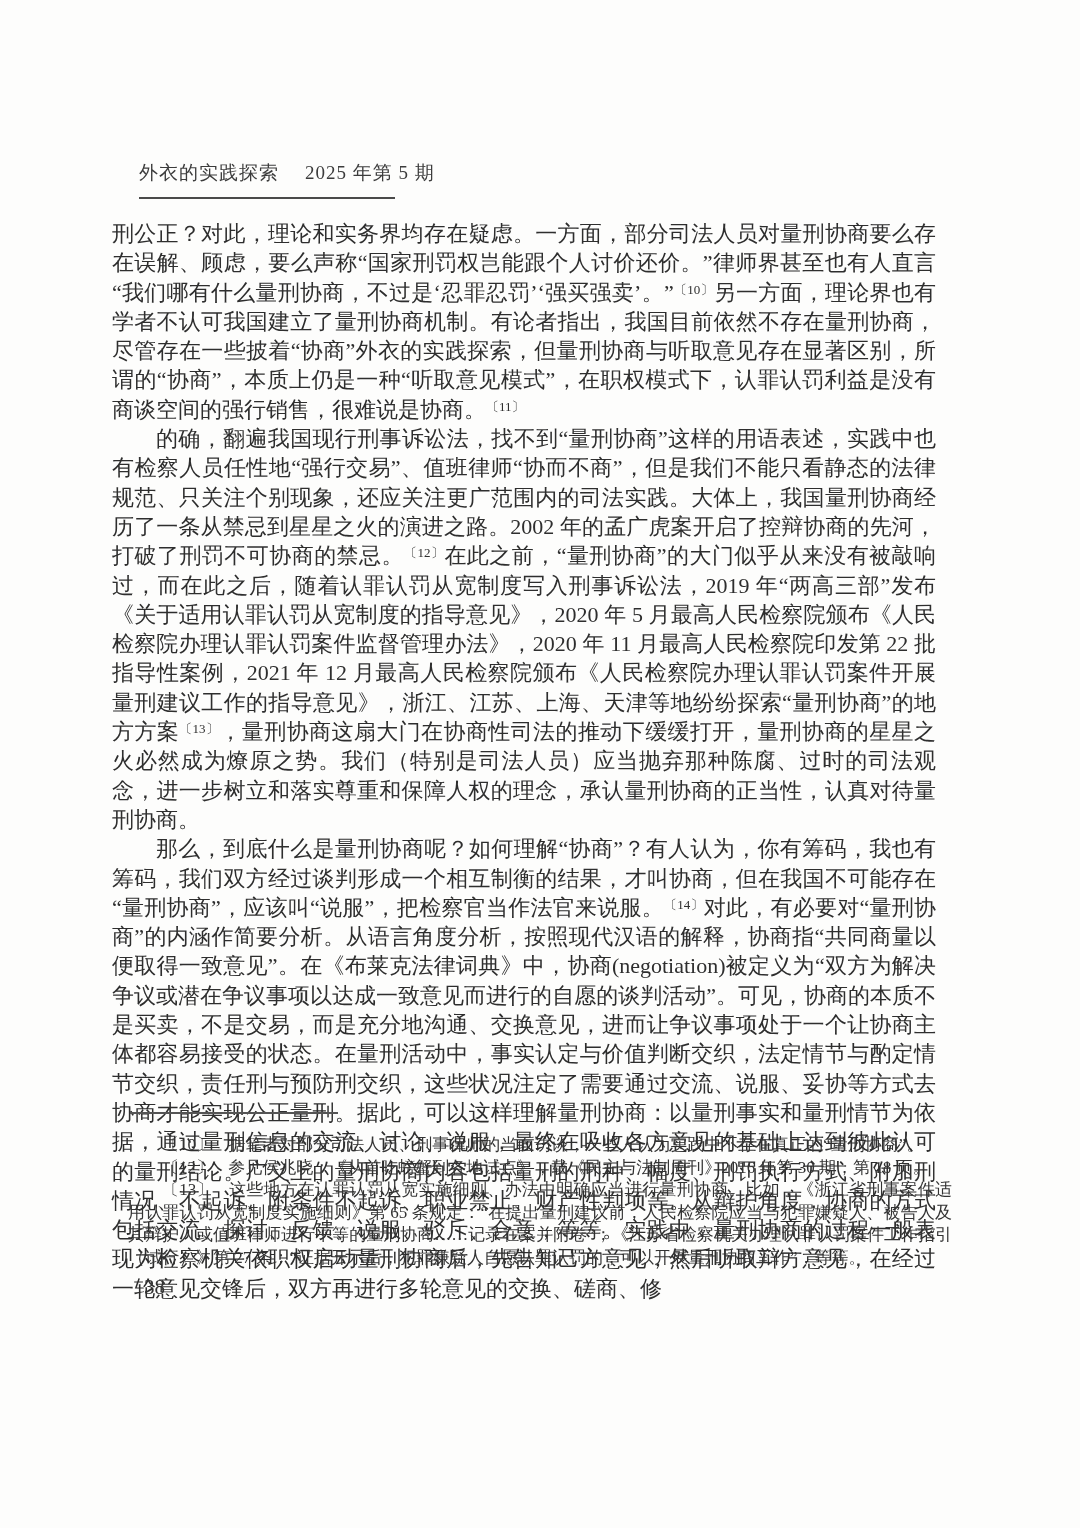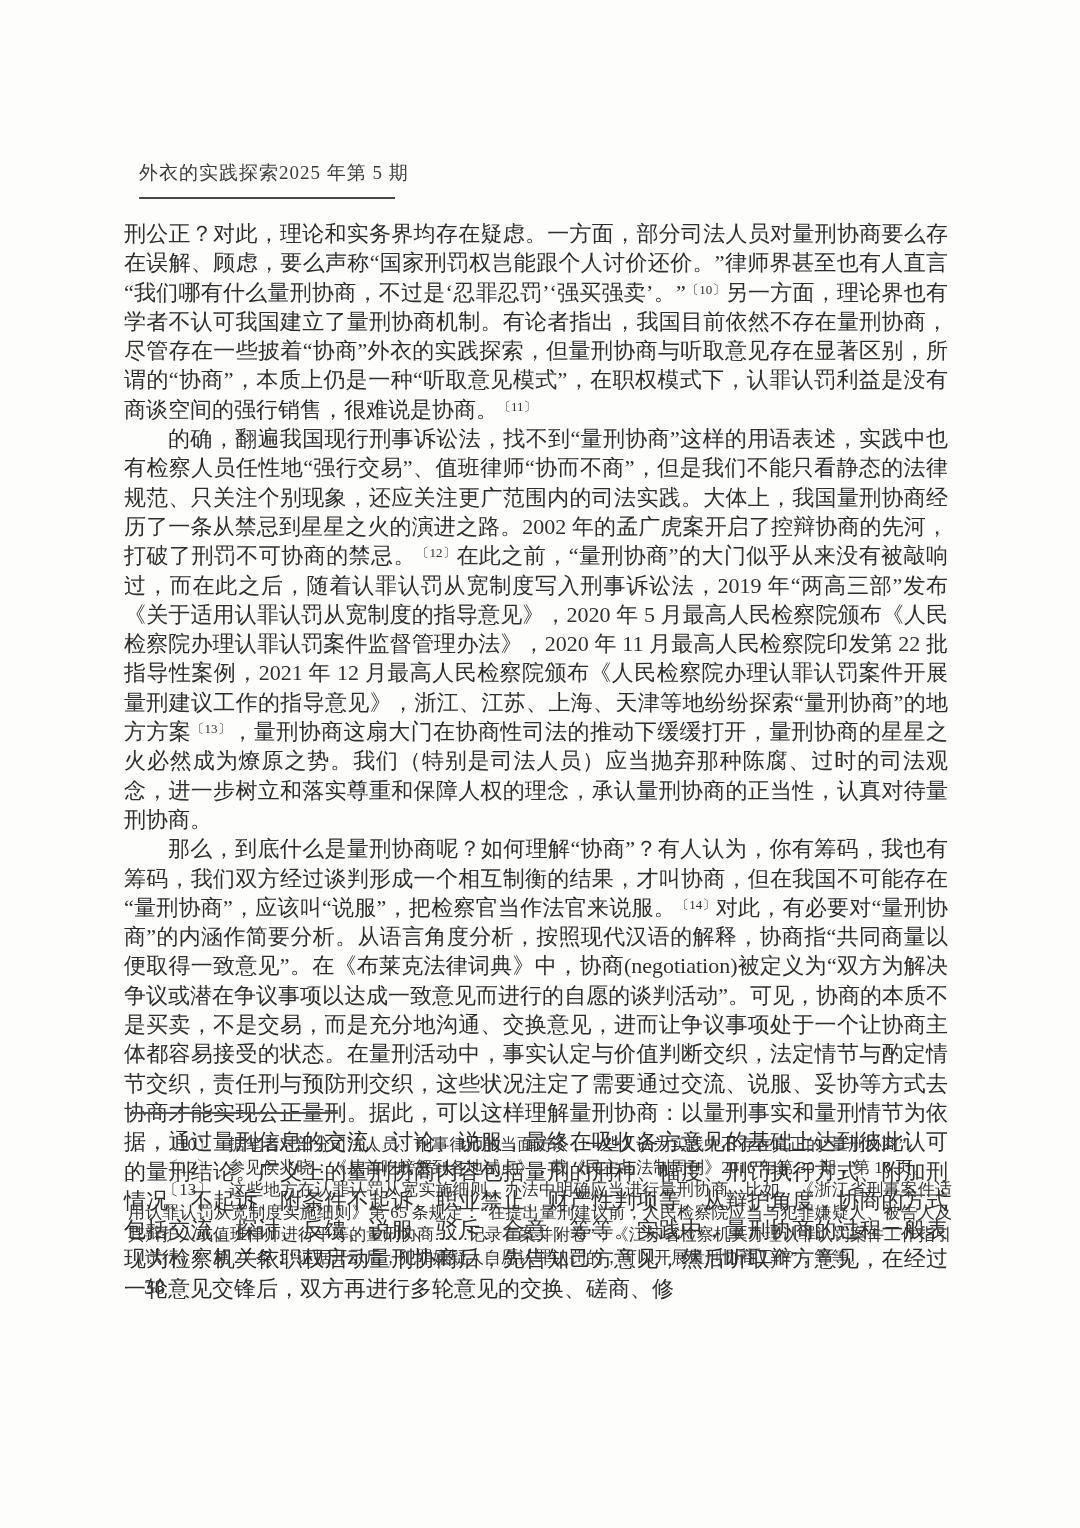--- a/index.html
+++ b/index.html
@@ -18,33 +18,33 @@
   }
   .running-header {
     position: absolute;
     top: 160px;
     left: 139px;
     font-size: 19px;
     letter-spacing: 1px;
     color: #3c3c3c;
     white-space: nowrap;
   }
-  .running-header .issue { }
+  .running-header .issue { margin-left: 26px; }
   .header-rule {
     position: absolute;
     top: 197px;
     left: 139px;
     width: 256px;
     height: 2px;
     background: #4a4a4a;
   }
   .body-text {
     position: absolute;
     top: 219px;
-    left: 124px;
+    left: 112px;
     width: 824px;
     font-size: 22px;
     line-height: 29.3px;
     text-align: justify;
     color: #2e2e2e;
   }
   .body-text p { margin: 0; }
   .body-text p.indent { text-indent: 2em; }
   sup.fnref {
     font-size: 13px;

